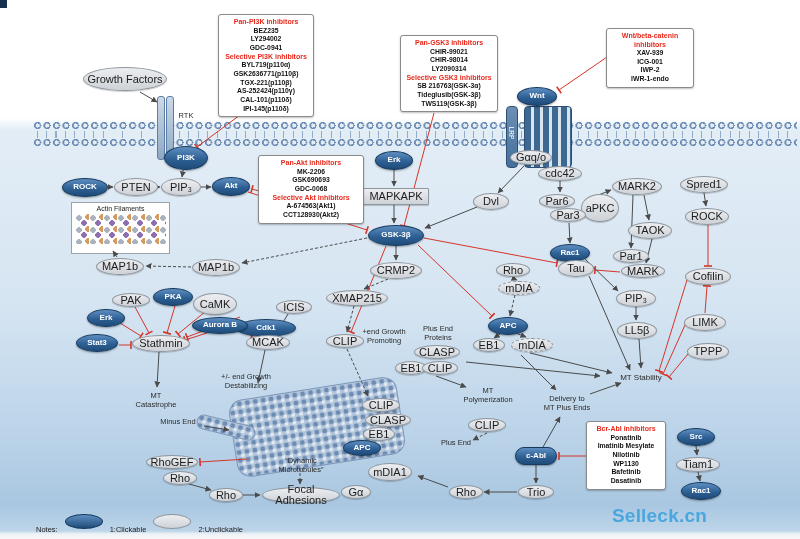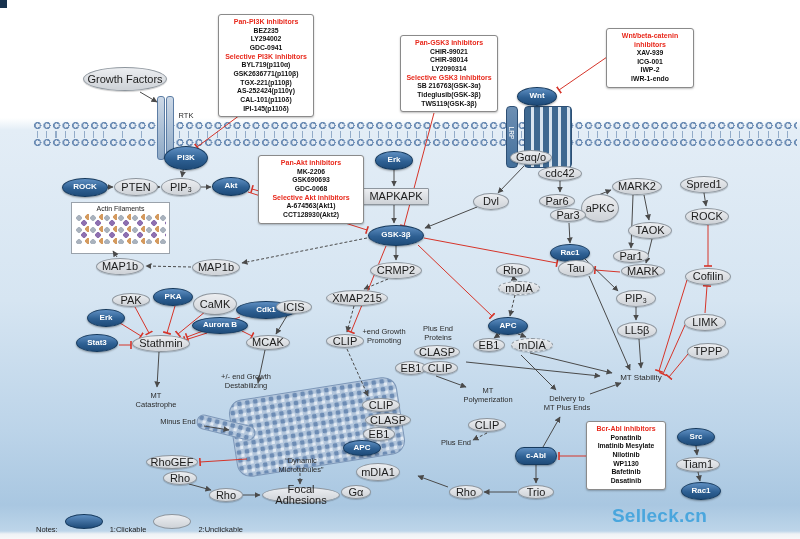--- a/index.html
+++ b/index.html
@@ -222,32 +222,32 @@
     <div class="node c" style="left: 488px; top: 317px; width: 40px; height: 18px;">APC</div>
     <div class="node u" style="left: 473px; top: 338px; width: 32px; height: 14px;">EB1</div>
     <div class="node u dashed" style="left: 511px; top: 338px; width: 42px; height: 14px;">mDIA</div>
     <div class="node u" style="left: 326px; top: 334px; width: 38px; height: 14px;">CLIP</div>
     <div class="node u" style="left: 414px; top: 345px; width: 46px; height: 14px;">CLASP</div>
     <div class="node u" style="left: 395px; top: 361px; width: 32px; height: 14px;">EB1</div>
     <div class="node u" style="left: 422px; top: 361px; width: 36px; height: 14px;">CLIP</div>
     <div class="node u" style="left: 112px; top: 293px; width: 38px; height: 14px;">PAK</div>
     <div class="node c" style="left: 153px; top: 288px; width: 40px; height: 18px;">PKA</div>
     <div class="node u" style="left: 193px; top: 293px; width: 44px; height: 22px;">CaMK</div>
-    <div class="node c" style="left: 236px; top: 301px; width: 60px; height: 18px;">Cdk1</div>
+    <div class="node c" style="left: 236px; top: 319px; width: 60px; height: 18px;">Cdk1</div>
     <div class="node u" style="left: 276px; top: 300px; width: 36px; height: 14px;">ICIS</div>
     <div class="node c" style="left: 87px; top: 309px; width: 38px; height: 18px;">Erk</div>
     <div class="node c" style="left: 192px; top: 316.5px; width: 56px; height: 17px;">Aurora B</div>
     <div class="node c" style="left: 76px; top: 334px; width: 42px; height: 18px;">Stat3</div>
     <div class="node u" style="left: 132px; top: 334.5px; width: 58px; height: 17px;">Stathmin</div>
     <div class="node u" style="left: 246px; top: 334.5px; width: 44px; height: 15px;">MCAK</div>
     <div class="node u" style="left: 362px; top: 398px; width: 38px; height: 14px;">CLIP</div>
     <div class="node u" style="left: 365px; top: 413px; width: 46px; height: 14px;">CLASP</div>
     <div class="node u" style="left: 363px; top: 427px; width: 32px; height: 14px;">EB1</div>
     <div class="node c" style="left: 343px; top: 440px; width: 38px; height: 16px;">APC</div>
-    <div class="node u" style="left: 356px; top: 463px; width: 44px; height: 18px;">mDIA1</div>
+    <div class="node u" style="left: 368px; top: 463px; width: 44px; height: 18px;">mDIA1</div>
     <div class="node u" style="left: 468px; top: 418px; width: 38px; height: 14px;">CLIP</div>
     <div class="node u" style="left: 146px; top: 455px; width: 52px; height: 14px;">RhoGEF</div>
     <div class="node u" style="left: 163px; top: 471px; width: 34px; height: 14px;">Rho</div>
     <div class="node u" style="left: 209px; top: 488px; width: 34px; height: 14px;">Rho</div>
     <div class="node u" style="left: 262px; top: 487px; width: 78px; height: 16px;">Focal Adhesions</div>
     <div class="node u" style="left: 341px; top: 485px; width: 30px; height: 14px;">Gα</div>
     <div class="node u" style="left: 449px; top: 485px; width: 34px; height: 14px;">Rho</div>
     <div class="node u" style="left: 518px; top: 485px; width: 36px; height: 14px;">Trio</div>
     <div class="node c" style="left: 515px; top: 447px; width: 42px; height: 18px; border-radius: 9px;">c-Abl</div>
     <div class="node c" style="left: 677px; top: 428px; width: 38px; height: 18px;">Src</div>

